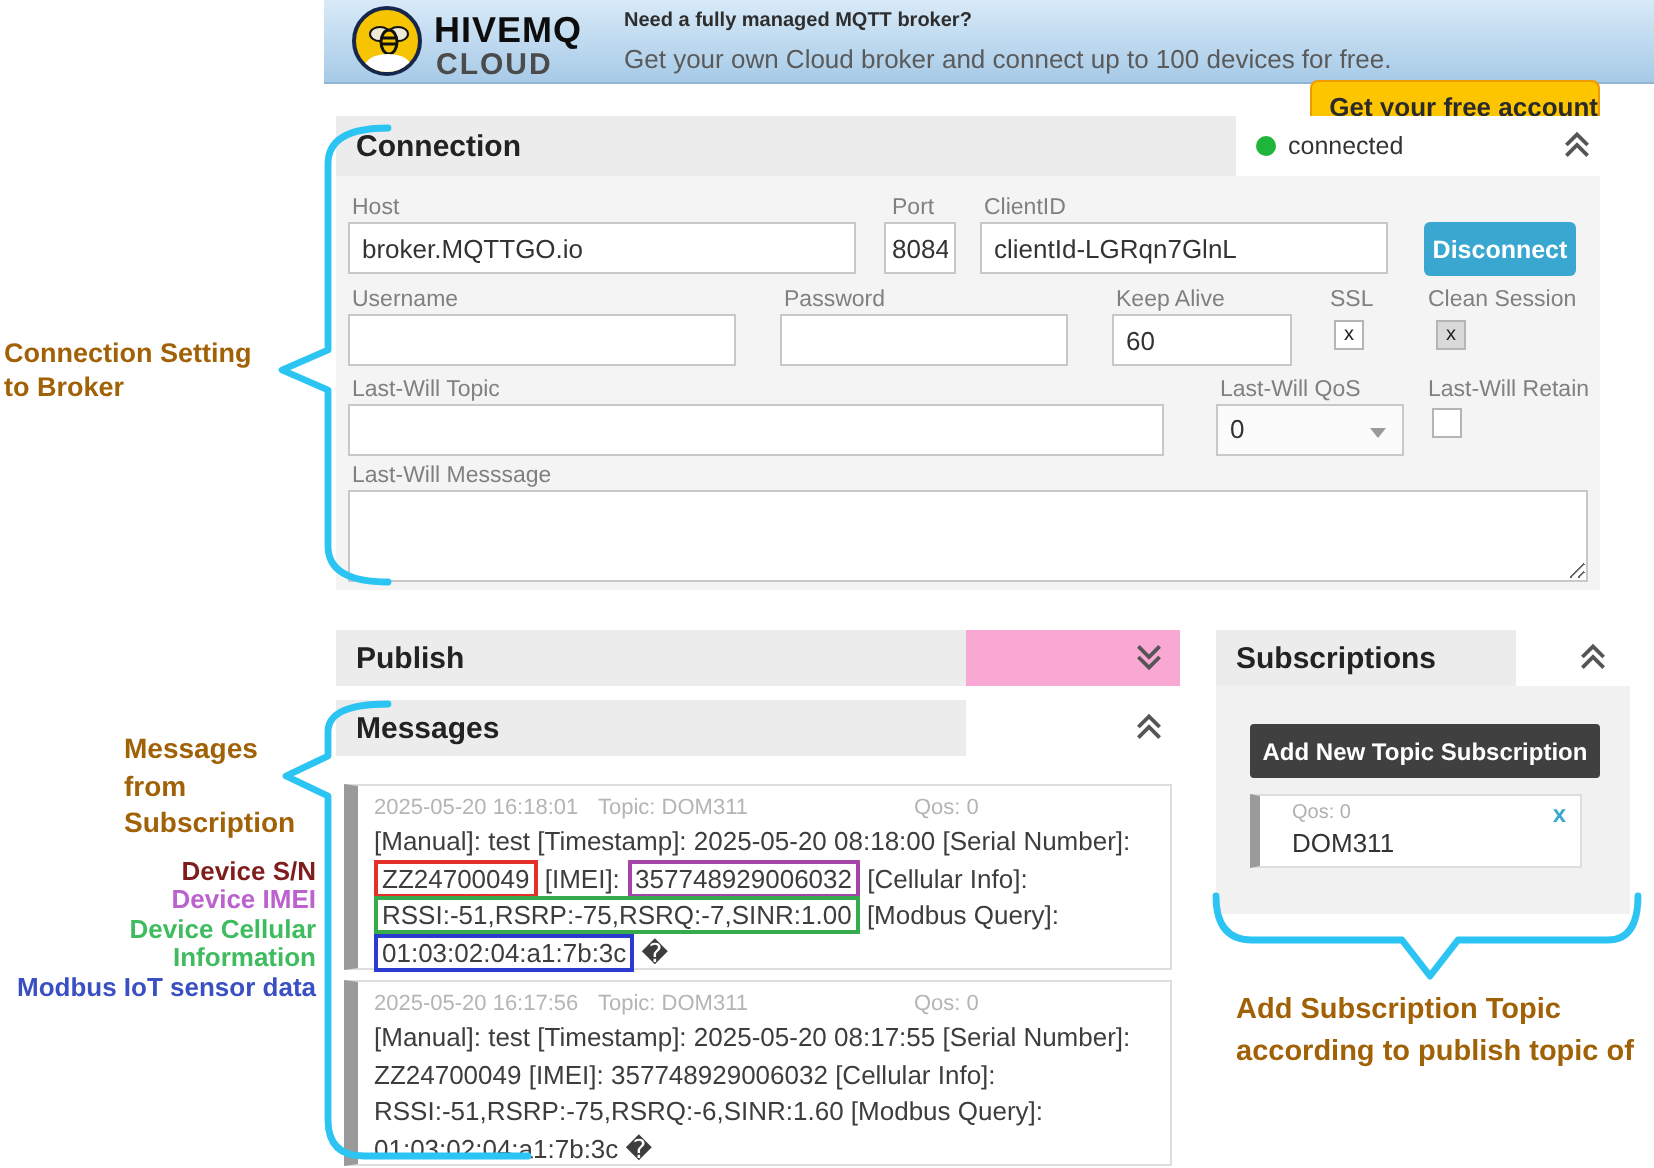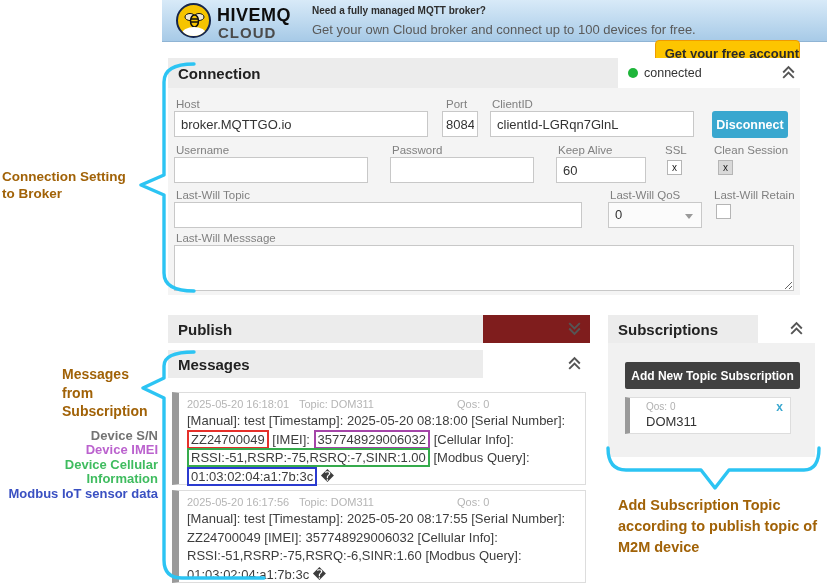--- a/index.html
+++ b/index.html
@@ -83,21 +83,21 @@
   .sub-topic { position:absolute; left:16px; top:16px; font-size:13px; color:#333; }
   .sub-x { position:absolute; right:7px; top:2px; font-size:12px; font-weight:bold;
            color:#39a7cf; cursor:pointer; }
 
   
   .note { color:#a16207; font-weight:bold; }
   .conn-note { left:2px; top:169px; font-size:13.5px; line-height:16.5px; }
   .msg-note { left:62px; top:365px; font-size:14px; line-height:18.5px; }
   .legend { left:0; top:429px; width:158px; text-align:right; font-size:13px;
             font-weight:bold; line-height:14.4px; }
-  .lg-red   { color:#737373; }
+  .lg-red   { color:#7f1d1d; }
   .lg-purp  { color:#bb62ce; }
   .lg-green { color:#3fbc5f; }
   .lg-blue  { color:#3a50c2; }
   .sub-note { left:618px; top:495px; width:205px; font-size:14.5px; line-height:21px; }
   svg.brace { position:absolute; overflow:visible; }
 </style>
 </head>
 <body>
 
 <div class="abs banner">
@@ -157,21 +157,21 @@
     <span>0</span>
     <span class="sel-caret"></span>
   </div>
   <div class="flabel" style="left:546px;top:131px">Last-Will Retain</div>
   <div class="chk" style="left:548px;top:146px"></div>
 
   <div class="flabel" style="left:8px;top:174px">Last-Will Messsage</div>
   <textarea class="finput" style="left: 6px; top: 187px; width: 620px;"></textarea>
 </div>
 
-<div class="abs" style="left:168px;top:315px;width:422px;height:28px;background:#7f1d1d">
+<div class="abs" style="left:168px;top:315px;width:422px;height:28px;background:#f9a8d4">
   <div class="hdr-gray" style="left:0;top:0;width:315px;height:28px">
     <span>Publish</span>
   </div>
   <svg class="chev" style="left:398px;top:5px" viewBox="0 0 16 16">
     <polyline points="3,3 8,8 13,3" fill="none" stroke="#555" stroke-width="1.8"></polyline>
     <polyline points="3,8 8,13 13,8" fill="none" stroke="#555" stroke-width="1.8"></polyline>
   </svg>
 </div>
 
 <div class="abs" style="left:168px;top:350px;width:422px;height:28px;background:#fff">
@@ -251,21 +251,20 @@
 <div class="abs legend">
   <div class="lg-red">Device S/N</div>
   <div class="lg-purp">Device IMEI</div>
   <div class="lg-green">Device Cellular Information</div>
   <div class="lg-blue">Modbus IoT sensor data</div>
 </div>
 
 <div class="abs note sub-note">
   <div>Add Subscription Topic</div>
   <div>according to publish topic of</div>
-  <div>M2M device</div>
 </div>
 
 <svg class="brace" style="left:138px;top:58px" width="60" height="240" viewBox="0 0 60 240">
   <path d="M56,6 Q26,6 26,24 L26,117 L3,127 L26,137 L26,215 Q26,233 56,233" fill="none" stroke="#2cc4f3" stroke-width="3.4" stroke-linecap="round" stroke-linejoin="round"></path>
 </svg>
 
 <svg class="brace" style="left:138px;top:346px" width="130" height="238" viewBox="0 0 130 238">
   <path d="M56,6 Q26,6 26,20 L26,32 L5,42 L26,52 L26,214 Q26,232 44,232 L126,232" fill="none" stroke="#2cc4f3" stroke-width="3.4" stroke-linecap="round" stroke-linejoin="round"></path>
 </svg>
 

